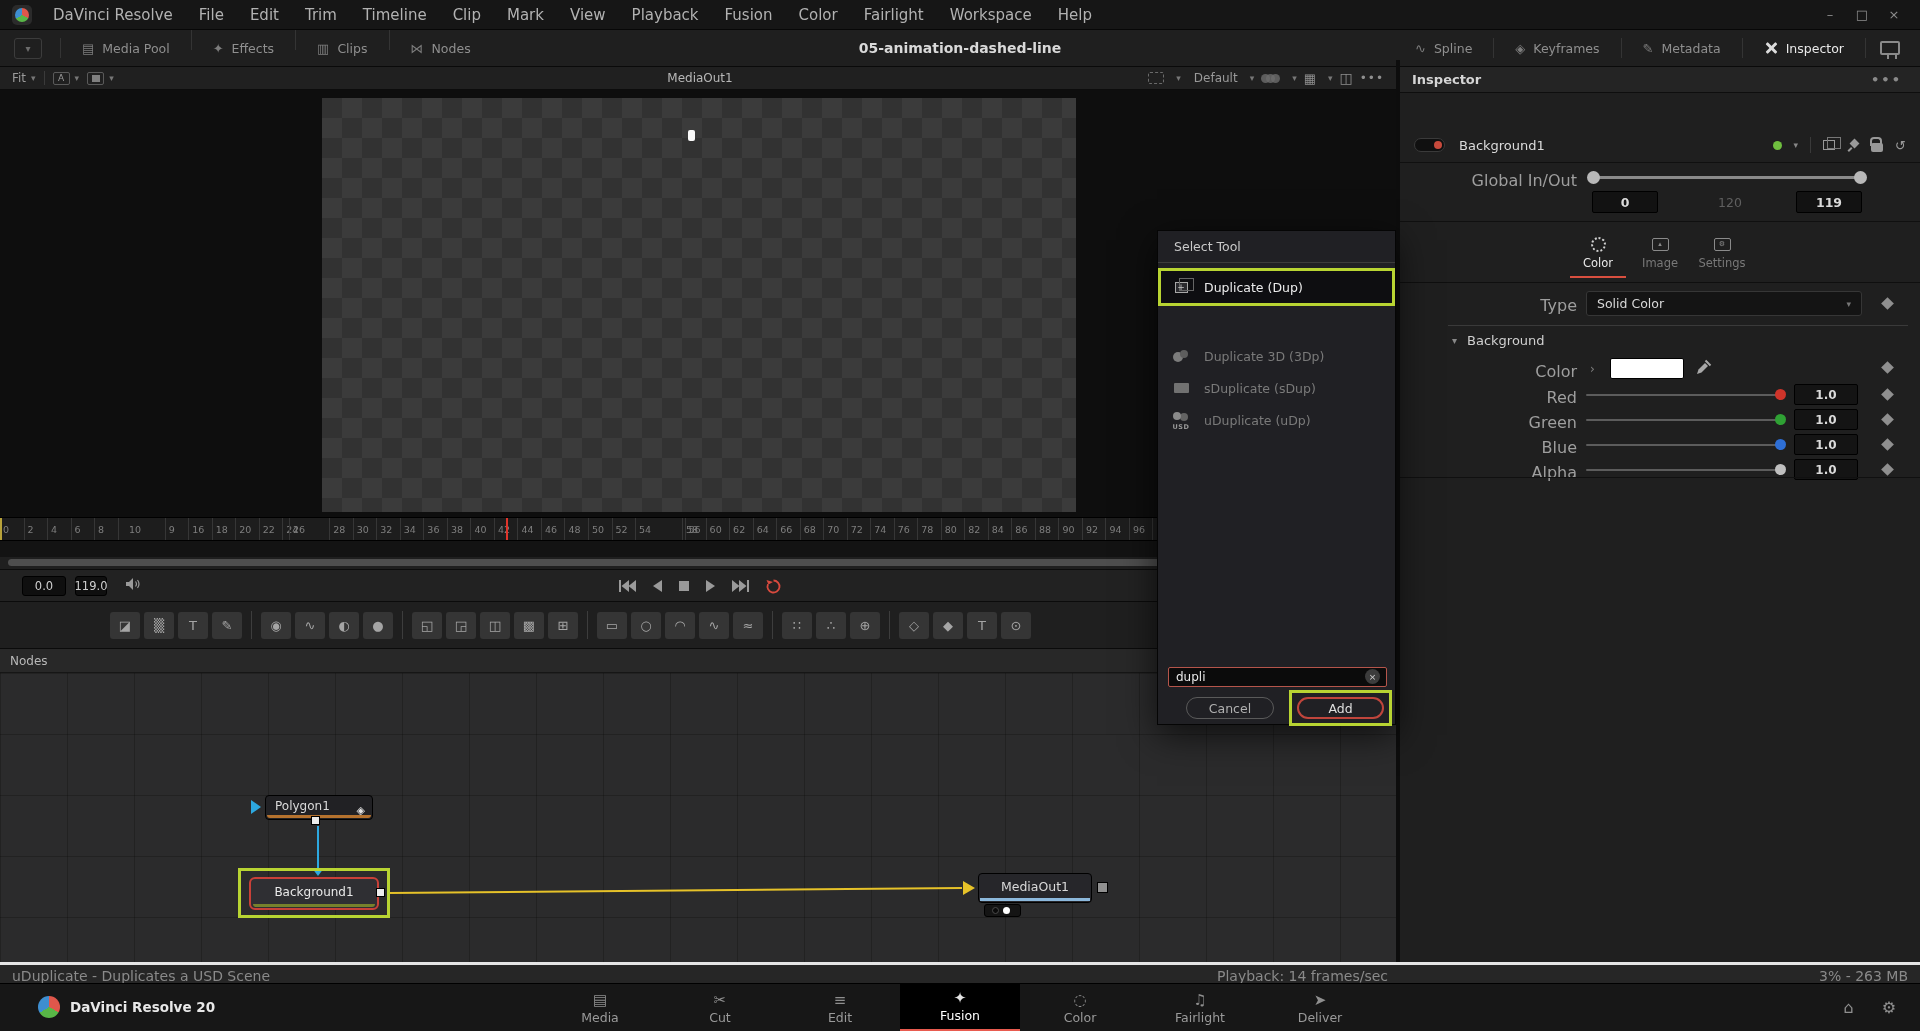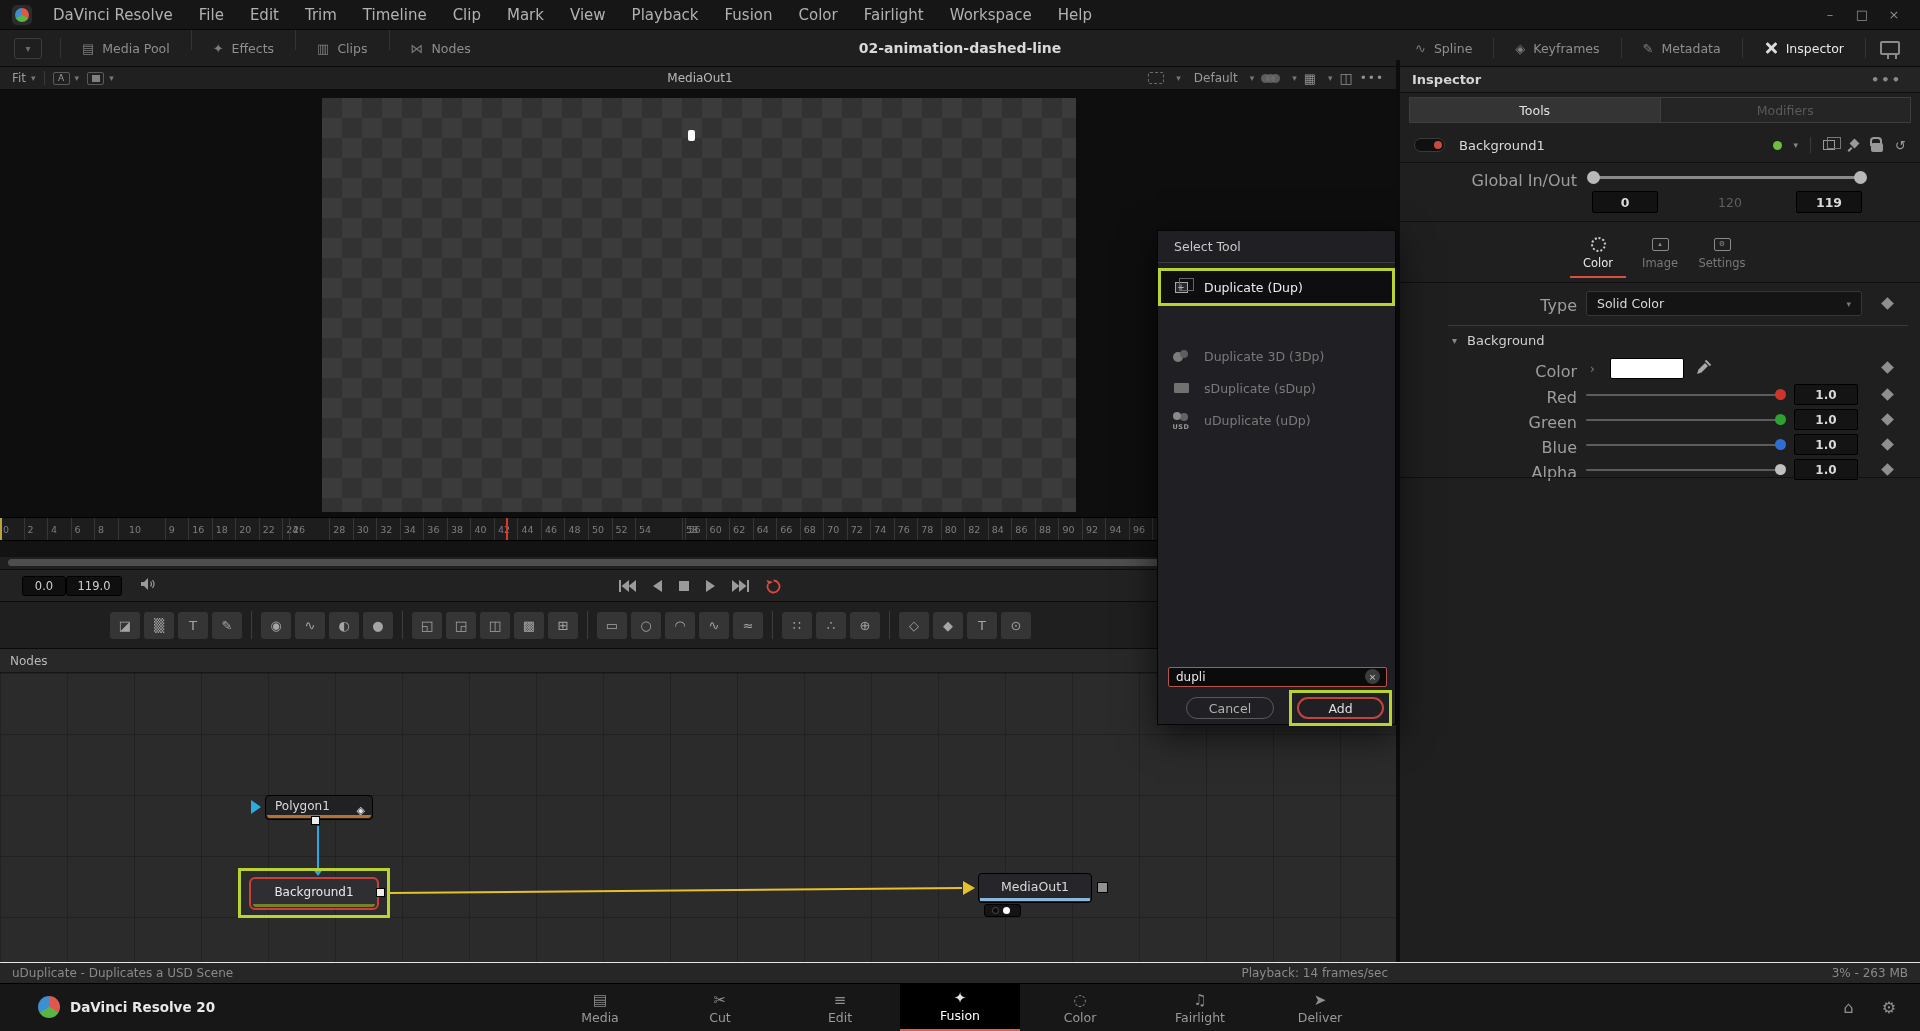--- a/index.html
+++ b/index.html
@@ -50,21 +50,21 @@
 #render-start{position:absolute;left:0;top:0;width:2px;height:100%;background:#b8a23a}
 #playhead{position:absolute;top:0;width:2px;height:100%;background:#e0352b}
 #ruler-handle{position:absolute;left:1389px;top:519px;width:6px;height:27px;background:#dedede;border-radius:3px;z-index:6}
 #gapstrip{position:absolute;left:0;top:541px;width:1396px;height:16px;background:#131313}
 #scrollrow{position:absolute;left:0;top:557px;width:1396px;height:12px;background:#1f1f1f}
 #hscroll{position:absolute;left:8px;top:2px;width:1380px;height:7px;background:#4e4e4e;border-radius:4px}
 
 #transport{position:absolute;left:0;top:569px;width:1396px;height:32px;background:#222;border-top:1px solid #0c0c0c;display:flex;align-items:center}
 .tval{height:20px;background:#0f0f0f;border:1px solid #000;border-radius:3px;color:#cfcfcf;font-size:11.5px;display:flex;align-items:center;justify-content:center}
 #t-in{width:44px;margin-left:22px}
-#t-out{width:56px;}
+#t-out{width:32px;margin-left:9px}
 #speaker{margin-left:18px}
 #t-buttons{position:absolute;left:700px;transform:translateX(-50%);display:flex;align-items:center;gap:15px}
 #t-buttons svg{display:block}
 
 #fusionbar{position:absolute;left:0;top:601px;width:1396px;height:47px;background:#1f1f1f;border-top:1px solid #0b0b0b;display:flex;align-items:center;padding-left:110px}
 .ftbtn{width:30px;height:27px;background:#353535;border-radius:3px;margin-right:4px;display:flex;align-items:center;justify-content:center;color:#a5a5a5;font-size:13px}
 .fsep{width:1px;height:28px;background:#3d3d3d;margin:0 9px 0 5px}
 
 #nodesheader{position:absolute;left:0;top:648px;width:1396px;height:25px;background:#282828;border-top:1px solid #0b0b0b;border-bottom:1px solid #161616;line-height:24px;padding-left:10px;font-size:12px;color:#b8b8b8}
 #graph{position:absolute;left:0;top:673px;width:1396px;height:289px;background-color:#2b2b2c;background-image:linear-gradient(rgba(0,0,0,.22) 1px,transparent 1px),linear-gradient(90deg,rgba(0,0,0,.22) 1px,transparent 1px);background-size:67px 61px;overflow:hidden}
@@ -80,21 +80,21 @@
 #node-background::after{content:"";position:absolute;left:2px;right:2px;bottom:1px;height:3px;background:#77812c;border-radius:0 0 4px 4px}
 #node-mediaout{left:978px;top:200px;width:114px;height:30px;background:#26262a;text-align:center;line-height:25px;font-size:12.5px}
 #node-mediaout::after{content:"";position:absolute;left:1px;right:1px;bottom:1px;height:3px;background:#8cb8dc}
 #mo-in{left:963px;top:208px;border-left:12px solid #e6c229}
 #mo-sq{position:absolute;left:1097px;top:209px;width:11px;height:11px;background:#909090;border:1px solid #000}
 #mo-dots{position:absolute;left:984px;top:231px;width:37px;height:13px;background:#141414;border:1px solid #000;border-radius:3px;display:flex;align-items:center;gap:4px;padding-left:7px}
 #mo-dots i{width:7px;height:7px;border-radius:50%}
 #mo-dots i.d1{background:#0a0a0a;border:1px solid #4a4a4a}
 #mo-dots i.d2{background:#fff}
 
-#statusbar{position:absolute;left:0;top:962px;width:1920px;height:21px;background:#262626;border-top:1px solid #e5e5e5;font-size:12px;color:#8a8a8a}
+#statusbar{position:absolute;left:0;top:962px;width:1920px;height:21px;background:#262626;border-top:3px solid #e5e5e5;font-size:14px;color:#8a8a8a}
 #status-left{position:absolute;left:12px;top:3px}
 #status-playback{position:absolute;right:532px;top:3px}
 #status-mem{position:absolute;right:12px;top:3px}
 
 #appbar{position:absolute;left:0;top:983px;width:1920px;height:48px;background:#171717;border-top:1px solid #000}
 #brand{position:absolute;left:38px;top:12px;display:flex;align-items:center;gap:10px}
 #brand i{width:22px;height:22px;border-radius:50%;background:conic-gradient(#e0574b 0 33%,#58b647 0 66%,#3e8ed0 0)}
 #brand span{font-weight:bold;font-size:13.5px;color:#e8e8e8}
 #pages{position:absolute;left:50%;transform:translateX(-50%);top:0;height:48px;display:flex}
 .page{width:120px;height:100%;display:flex;flex-direction:column;align-items:center;justify-content:center;gap:2px}
@@ -241,21 +241,21 @@
       <div class="tbtn">
         <span class="ticon">▥</span>
         <span>Clips</span>
       </div>
       <div class="tsep"></div>
       <div class="tbtn">
         <span class="ticon">⋈</span>
         <span>Nodes</span>
       </div>
     </div>
-  <div id="tb-title">02-animation-dashed-line</div>
+  <div id="tb-title">05-animation-dashed-line</div>
   <div id="tb-right">
       <div class="tbtn">
         <span class="ticon">∿</span>
         <span>Spline</span>
       </div>
       <div class="tsep"></div>
       <div class="tbtn">
         <span class="ticon">◈</span>
         <span>Keyframes</span>
       </div>
@@ -468,24 +468,20 @@
   <div id="mo-dots">
       <i class="d1"></i>
       <i class="d2"></i>
     </div>
 </div>
 
 <div id="splitter"></div>
 
 <div id="inspector">
   <div id="insp-header"><span>Inspector</span><span id="insp-dots">•••</span></div>
-  <div id="insp-tabs">
-    <div id="tab-tools">Tools</div>
-    <div id="tab-modifiers">Modifiers</div>
-  </div>
   <div id="node-row">
     <div id="node-toggle"></div>
     <span id="node-name">Background1</span>
     <div id="node-row-right">
       <span id="tile-dot"></span>
       <span class="gr-chev">▾</span>
       <span class="ir-sep"></span>
       <span class="copy-icon"></span>
       <span class="pin-icon"></span>
       <span class="lock-icon"></span>

